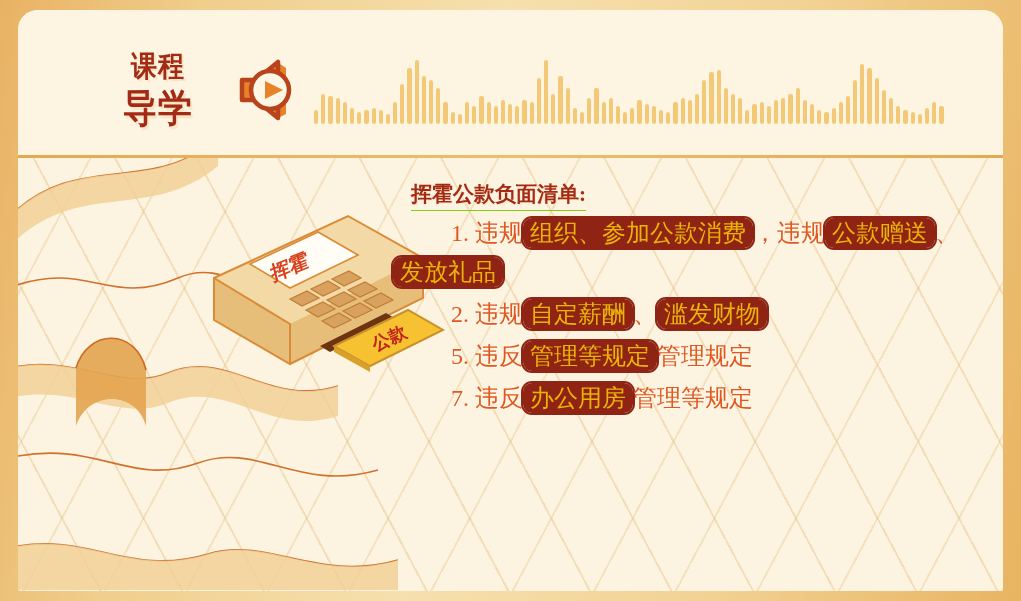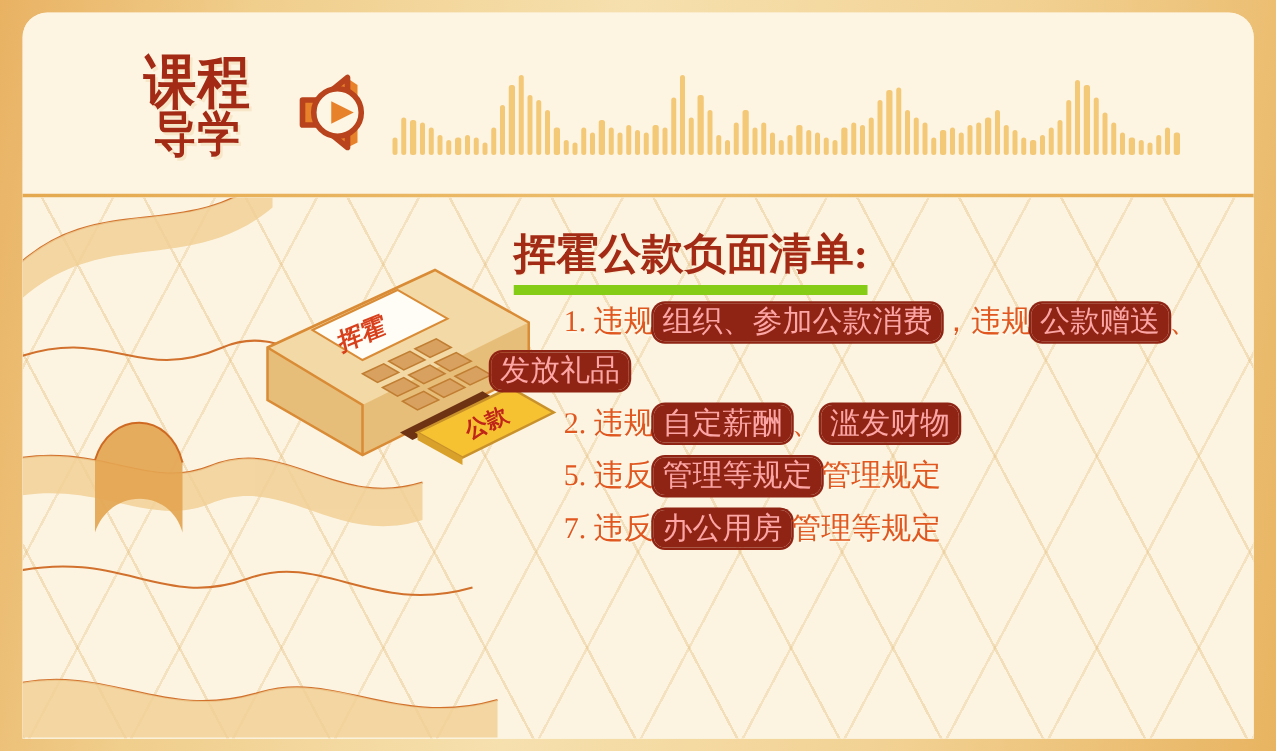--- a/index.html
+++ b/index.html
@@ -32,21 +32,21 @@
   
   .logo{
     position:absolute;left:88px;top:36px;width:104px;height:84px;
   }
   .logo-row{
     display:flex;justify-content:center;align-items:center;
     font-family:"DejaVu Sans","Liberation Sans",sans-serif;
     font-weight:bold;color:#A32B15;
     letter-spacing:1px;
   }
-  .logo-row.r1{font-size:42px;line-height:40px;align-items:center;}
+  .logo-row.r1{font-size:26px;line-height:40px;align-items:center;}
   .logo-row.r2{font-size:34px;line-height:40px;margin-top:2px;}
   .logo-row span{
     text-shadow:2px 2px 0 #F7E7C8;
     transform:scaleY(1.12);
     display:inline-block;
   }
   
   .speaker{position:absolute;left:208px;top:42px;width:76px;height:76px;}
   
   .wave{
@@ -69,36 +69,36 @@
       repeating-linear-gradient(62deg, rgba(226,183,115,.36) 0 2px, transparent 2px 72px),
       repeating-linear-gradient(-62deg, rgba(226,183,115,.30) 0 2px, transparent 2px 72px);
   }
   .illus{position:absolute;left:0;top:0;width:440px;height:433px;}
   
   .content{
     position:absolute;left:375px;top:22px;width:585px;
     color:#E0571F;
   }
   .list-title{
-    font-weight:bold;font-size:34px;color:#A32B15;
+    font-weight:bold;font-size:21px;color:#A32B15;
     display:inline-block;
-    border-bottom:8px solid #84cc16;
+    border-bottom:1px solid #84cc16;
     padding-bottom:2px;margin-left:18px;
     text-shadow:1px 1px 0 #FBEBCF;
   }
   .item{
     font-size:24px;line-height:39px;
     margin-top:3px;
     text-indent:58px;
     color:#E0571F;
     text-shadow:1px 1px 0 rgba(255,250,235,.95);
   }
   .item .num{font-family:"Liberation Serif",serif;}
   .hl{
-    background:#8F2414;color:#fca5a5;
+    background:#8F2414;color:#eab308;
     border-radius:9px;padding:2px 7px;
     text-shadow:none;
     box-shadow:0 0 0 2px #8F2414;
     white-space:nowrap;
   }
 </style>
 </head>
 <body>
 
 <div id="root">

